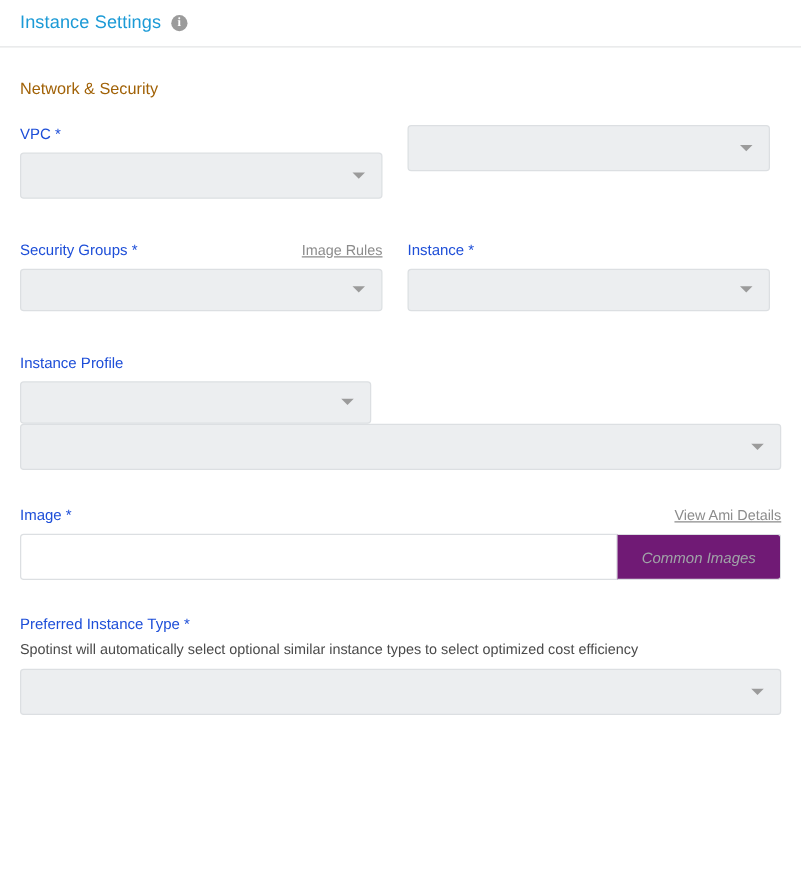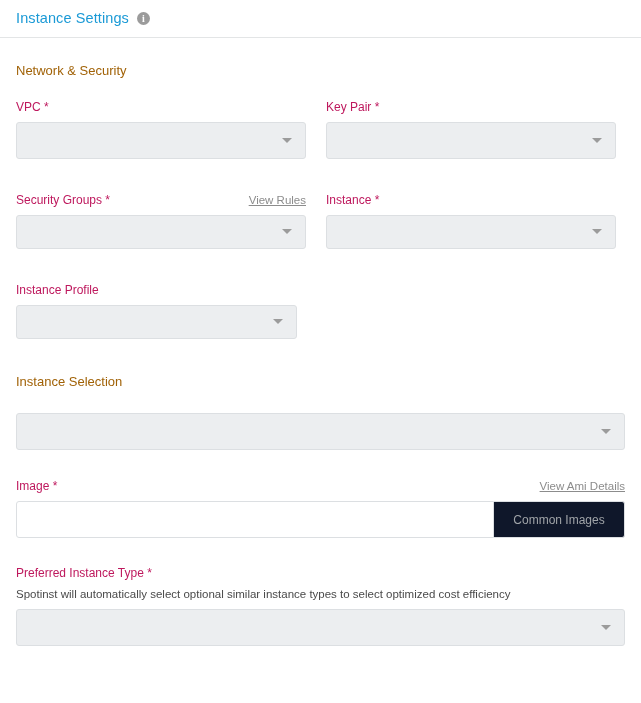--- a/index.html
+++ b/index.html
@@ -71,21 +71,21 @@
   }
   .field-label-row {
     display: flex;
     align-items: baseline;
     justify-content: space-between;
     margin-bottom: 7px;
     height: 15px;
   }
   .label {
     font-size: 12px;
-    color: #be185d;
+    color: #1d4ed8;
   }
   .link {
     font-size: 11.5px;
     color: #8c8c8c;
     text-decoration: underline;
     cursor: pointer;
   }
 
   
   .select {
@@ -132,30 +132,31 @@
     border: 1px solid #dcdfe2;
     border-radius: 3px 0 0 3px;
     font-size: 12px;
     padding: 0 9px;
     color: #4a4a4a;
     outline: none;
   }
   .common-btn {
     flex: 1;
     height: 37px;
-    background: #0f172a;
+    background: #701a75;
     border: 1px solid #dcdfe2;
     border-left: none;
     border-radius: 0 3px 3px 0;
     color: #a0a4a8;
     font-size: 12px;
     font-family: "Liberation Sans", sans-serif;
     cursor: pointer;
     padding: 0 8px;
     white-space: nowrap;
+    font-style: italic;
   }
 
   .helper-text {
     font-size: 11.5px;
     color: #4a4a4a;
     margin-top: 2px;
     margin-bottom: 9px;
   }
 
   .mt-blk { margin-top: 34px; }
@@ -177,34 +178,31 @@
     <div class="row">
       <div class="col">
         <div class="field-label-row">
           <span class="label">VPC *</span>
         </div>
         <div class="select">
           <span class="caret"></span>
         </div>
       </div>
       <div class="col">
-        <div class="field-label-row">
-          <span class="label">Key Pair *</span>
-        </div>
         <div class="select">
           <span class="caret"></span>
         </div>
       </div>
     </div>
 
     <div class="row mt-blk">
       <div class="col">
         <div class="field-label-row">
           <span class="label">Security Groups *</span>
-          <span class="link">View Rules</span>
+          <span class="link">Image Rules</span>
         </div>
         <div class="select sm">
           <span class="caret"></span>
         </div>
       </div>
       <div class="col">
         <div class="field-label-row">
           <span class="label">Instance *</span>
         </div>
         <div class="select sm">
@@ -215,21 +213,20 @@
 
     <div class="mt-blk">
       <div class="field-label-row">
         <span class="label">Instance Profile</span>
       </div>
       <div class="select profile sm">
         <span class="caret"></span>
       </div>
     </div>
 
-    <div class="section-title second">Instance Selection</div>
 
     <div>
       <div class="select wide">
         <span class="caret"></span>
       </div>
     </div>
 
     <div style="margin-top:29px;">
       <div class="field-label-row">
         <span class="label">Image *</span>

